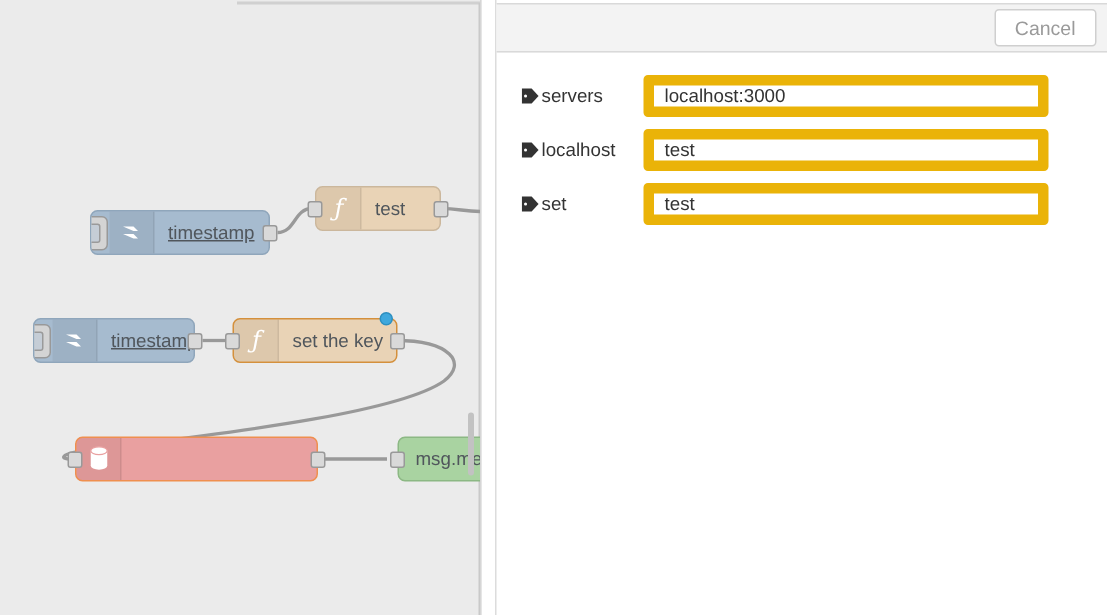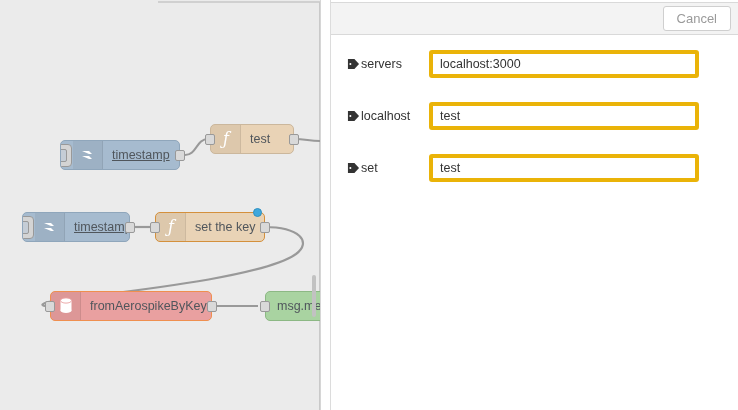--- a/index.html
+++ b/index.html
@@ -170,38 +170,37 @@
 
   #form {
     position: absolute;
     left: 0; top: 46px;
     width: 408px;
   }
   .form-row {
     display: flex;
     align-items: center;
     height: 36px;
-    margin-bottom: 16px;
     padding-left: 16px;
   }
   .form-label {
     width: 82px;
     flex: 0 0 82px;
     font-size: 12.5px;
     color: #333333;
     display: flex;
     align-items: center;
     gap: 1px;
     white-space: nowrap;
   }
   .tag-icon { display: inline-block; width: 13px; height: 12px; }
   .form-input {
     width: 270px;
     height: 28px;
-    border: 4px solid #eab308;
+    border: 7px solid #eab308;
     border-radius: 3px;
     padding: 0 7px;
     font-size: 12.5px;
     color: #333333;
     font-family: "Liberation Sans", sans-serif;
     background: #ffffff;
     outline: none;
   }
 </style>
 </head>
@@ -279,21 +278,20 @@
 
     <div class="node db" style="left:50px; top:291px; width:162px;">
       <div class="iconbox">
         <svg width="16" height="20" viewBox="0 0 16 20">
           <ellipse cx="8" cy="4.5" rx="5.5" ry="2.6" fill="#ffffff"></ellipse>
           <rect x="2.5" y="4.5" width="11" height="10" fill="#ffffff"></rect>
           <ellipse cx="8" cy="14.5" rx="5.5" ry="2.6" fill="#ffffff"></ellipse>
           <ellipse cx="8" cy="4.5" rx="5.5" ry="2.6" fill="none" stroke="#e9a0a0" stroke-width="0.9"></ellipse>
         </svg>
       </div>
-      <div class="nlabel">fromAerospikeByKey</div>
     </div>
     <div class="port" style="left:45px; top:301px;"></div>
     <div class="port" style="left:207px; top:301px;"></div>
 
     <div class="node debug" style="left:265px; top:291px; width:90px;">
       <div class="nlabel" style="padding-left:11px;">msg.meta</div>
     </div>
     <div class="port" style="left:260px; top:301px;"></div>
 
     <div id="canvas-scrollbar"></div>

